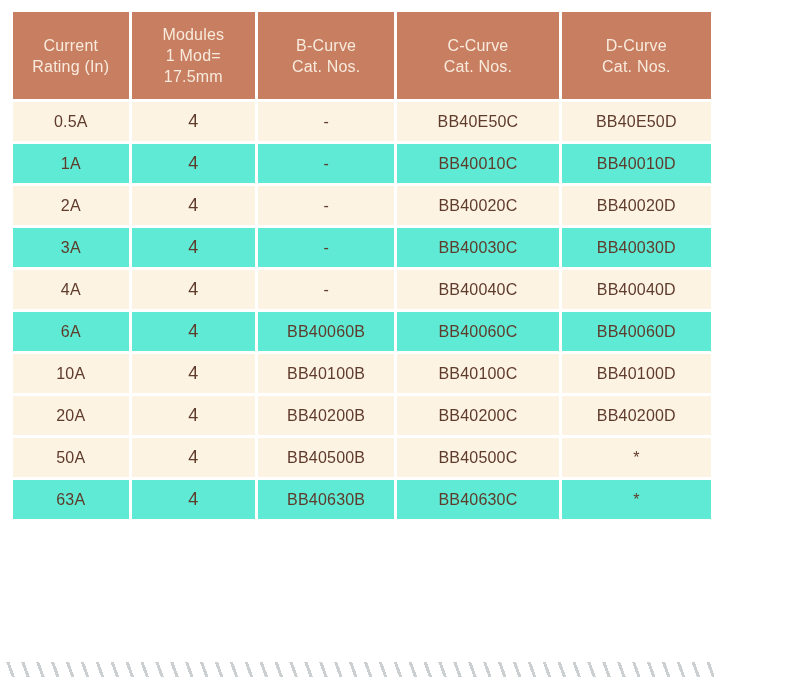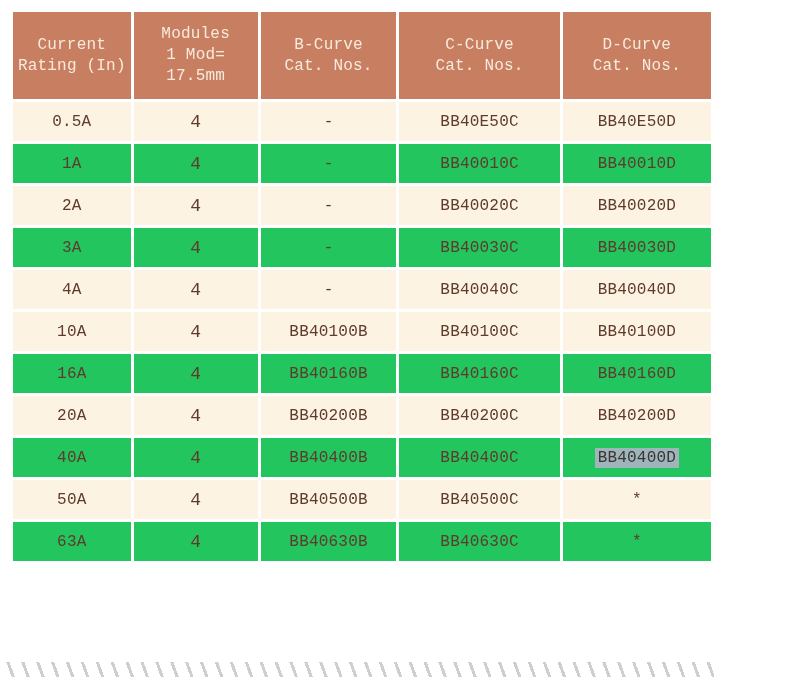--- a/index.html
+++ b/index.html
@@ -6,21 +6,21 @@
     margin: 0;
     padding: 0;
     background: #ffffff;
   }
   .page {
     position: relative;
     width: 714px;
     height: 677px;
     background: #ffffff;
     overflow: hidden;
-    font-family: Liberation Mono, monospace;
+    font-family: Liberation Sans, sans-serif;
   }
   table.catalog {
     position: absolute;
     left: 10px;
     top: 9px;
     border-collapse: separate;
     border-spacing: 3px;
     table-layout: fixed;
   }
   col.c1 { width: 128px; }
@@ -42,21 +42,21 @@
   }
   td {
     height: 37px;
     text-align: center;
     vertical-align: middle;
     color: #5f3b2c;
     font-size: 16px;
     letter-spacing: 0.2px;
   }
   tr.light td { background: #fdf3e3; }
-  tr.dark  td { background: #22c55e; }
+  tr.dark  td { background: #5eead4; }
   td.modules { font-size: 18px; }
   td span.val { padding: 1px 3px; margin-top: 18px; }
   td span.val.selected {
     background: #9fb5bc;
     color: #3c3431;
   }
   .hatch {
     position: absolute;
     left: 0;
     bottom: 0;
@@ -129,47 +129,40 @@
       <td class="ccurve">BB40030C</td>
       <td class="dcurve"><span class="val">BB40030D</span></td>
     </tr>
         <tr class="light">
       <td class="current">4A</td>
       <td class="modules">4</td>
       <td class="bcurve">-</td>
       <td class="ccurve">BB40040C</td>
       <td class="dcurve"><span class="val">BB40040D</span></td>
     </tr>
+        <tr class="dark">
+      <td class="current">6A</td>
+      <td class="modules">4</td>
+      <td class="bcurve">BB40060B</td>
+      <td class="ccurve">BB40060C</td>
+      <td class="dcurve"><span class="val">BB40060D</span></td>
+    </tr>
         <tr class="light">
       <td class="current">10A</td>
       <td class="modules">4</td>
       <td class="bcurve">BB40100B</td>
       <td class="ccurve">BB40100C</td>
       <td class="dcurve"><span class="val">BB40100D</span></td>
     </tr>
-        <tr class="dark">
-      <td class="current">16A</td>
-      <td class="modules">4</td>
-      <td class="bcurve">BB40160B</td>
-      <td class="ccurve">BB40160C</td>
-      <td class="dcurve"><span class="val">BB40160D</span></td>
-    </tr>
         <tr class="light">
       <td class="current">20A</td>
       <td class="modules">4</td>
       <td class="bcurve">BB40200B</td>
       <td class="ccurve">BB40200C</td>
       <td class="dcurve"><span class="val">BB40200D</span></td>
-    </tr>
-        <tr class="dark">
-      <td class="current">40A</td>
-      <td class="modules">4</td>
-      <td class="bcurve">BB40400B</td>
-      <td class="ccurve">BB40400C</td>
-      <td class="dcurve"><span class="val selected">BB40400D</span></td>
     </tr>
         <tr class="light">
       <td class="current">50A</td>
       <td class="modules">4</td>
       <td class="bcurve">BB40500B</td>
       <td class="ccurve">BB40500C</td>
       <td class="dcurve"><span class="val">*</span></td>
     </tr>
         <tr class="dark">
       <td class="current">63A</td>

